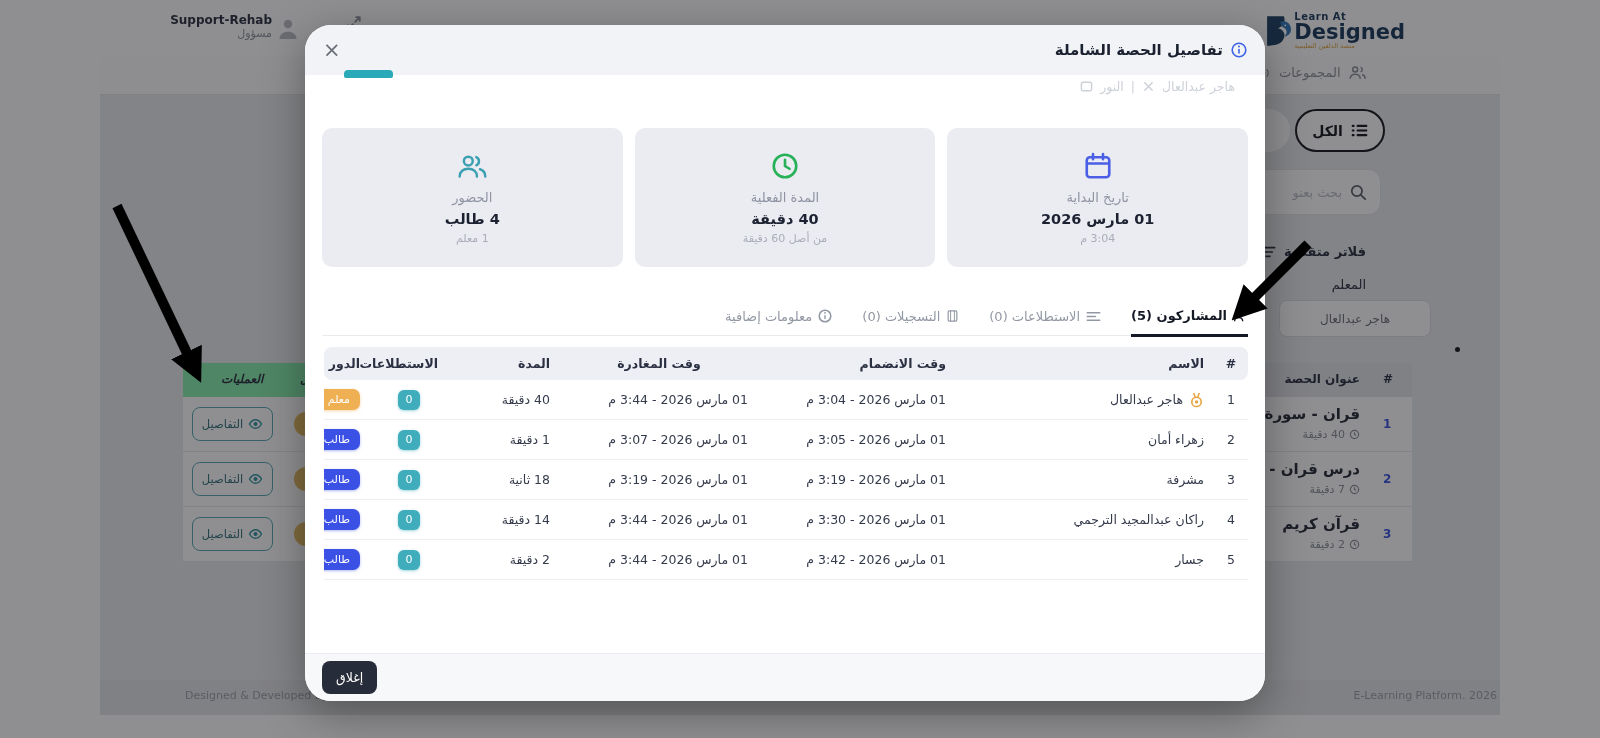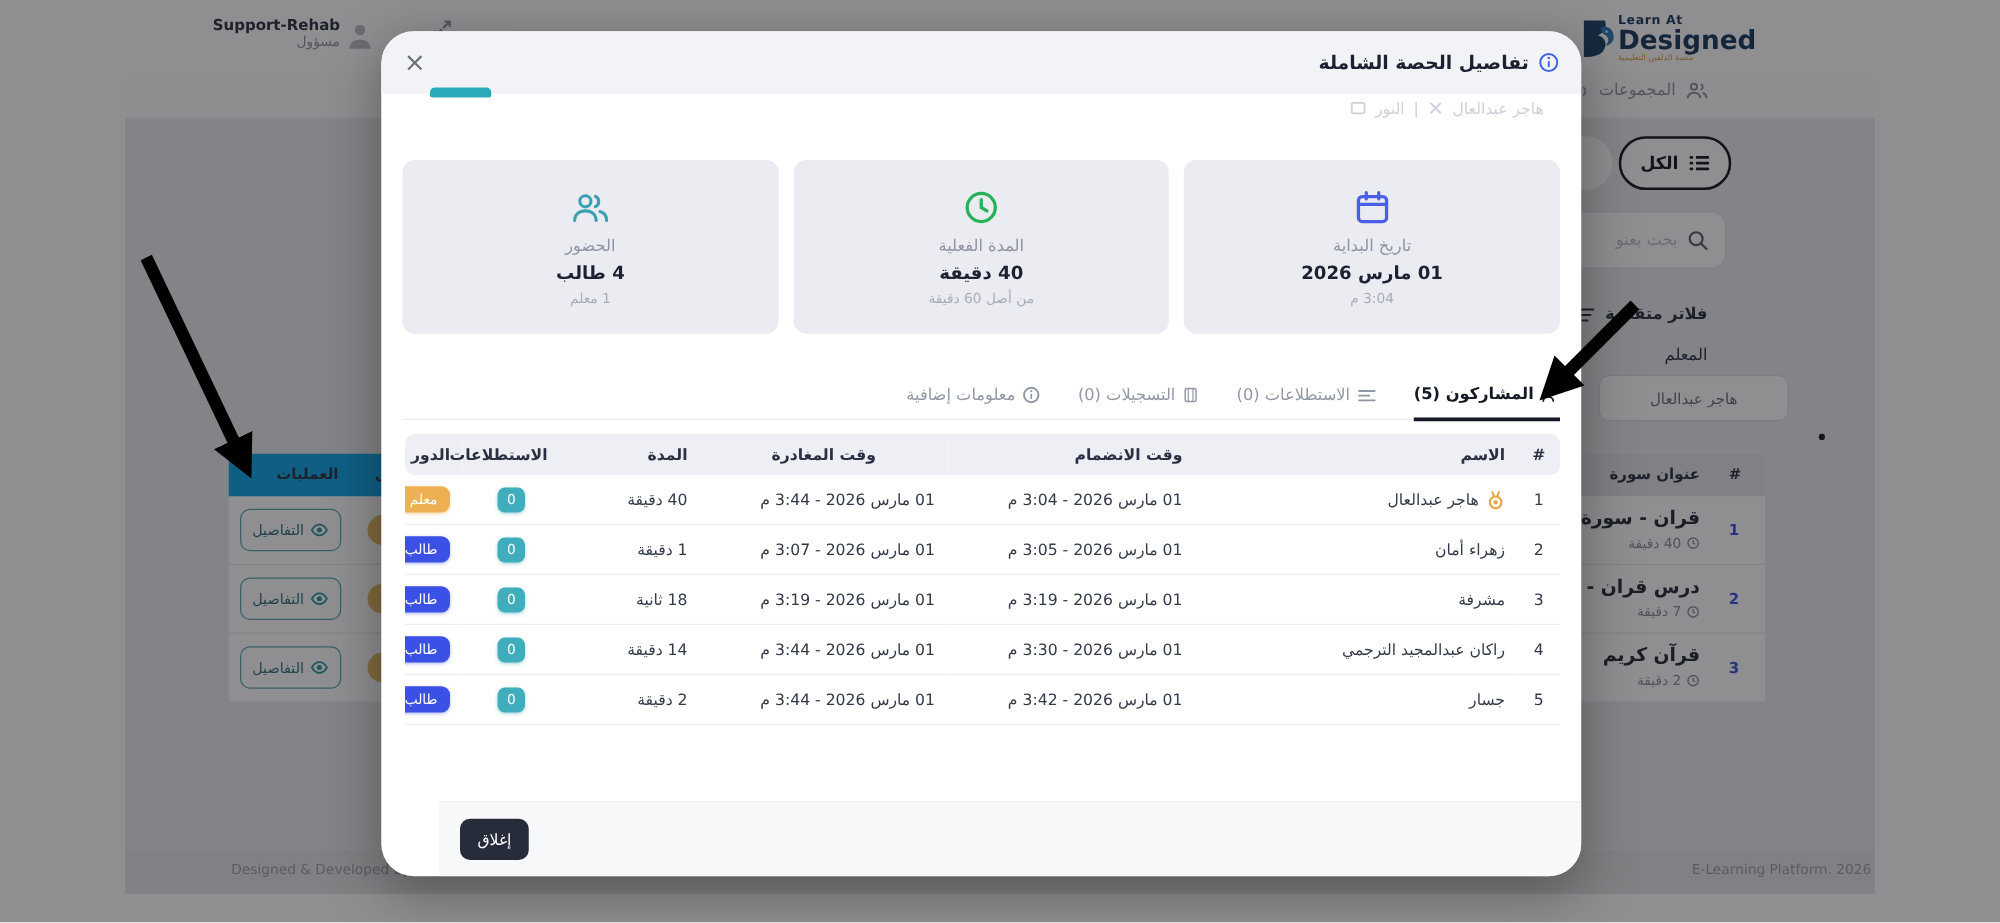--- a/index.html
+++ b/index.html
@@ -55,21 +55,21 @@
   .sess-head .hnum { position:absolute; left:233px; top:9px; font-size:12px; font-weight:bold; color:#2a3040;}
   .sess-head .htitle { position:absolute; right:52px; top:9px; font-size:12px; font-weight:bold; color:#2a3040;}
   .sess-row { position:relative; height:55px; border-bottom:1px solid #e8e9ec; }
   .sess-row .rnum { position:absolute; left:233px; top:20px; font-size:12px; font-weight:bold; color:#3b55e0;}
   .sess-row .rtitle { position:absolute; right:52px; top:8px; font-size:15px; font-weight:bold; color:#262b38; white-space:nowrap;}
   .sess-row .rdur { position:absolute; right:52px; top:31px; font-size:11px; color:#8a8f9a;
     display:flex; align-items:center; gap:4px; }
 
   
   .ops-frag { left:183px; top:363px; width:200px; background:#fff; }
-  .ops-head { position:relative; height:34px; background:#0ea5e9; }
+  .ops-head { position:relative; height:34px; background:#86efac;font-style:italic; }
   .ops-head .h1 { position:absolute; left:38px; top:9px; font-size:12px; font-weight:bold; color:#2a3040;}
   .ops-head .h2 { position:absolute; left:117px; top:9px; font-size:12px; font-weight:bold; color:#2a3040; white-space:nowrap;}
   .ops-row { position:relative; height:55px; border-bottom:1px solid #e8e9ec; }
   .details-btn { position:absolute; left:9px; top:10px; width:81px; height:34px; background:#fff;
     border:1px solid #57a8b2; border-radius:8px; display:flex; align-items:center;
     justify-content:center; gap:5px; font-size:11.5px; color:#2f6f78; cursor:pointer; font-family:inherit;}
   .amber-sliver { position:absolute; left:111px; top:15px; width:26px; height:24px;
     border-radius:12px; background:#e5bc62; }
 
   .foot-left { left:185px; top:689px; font-size:11px; color:#9aa0a8; direction:ltr; }
@@ -115,23 +115,23 @@
   .col-join{width:198px; text-align:right;} .col-leave{width:198px; }
   .col-dur{width:112px; text-align:right;} .col-polls{width:78px; text-align:center;}
   .col-role{width:46px; text-align:center;}
   .name-cell { display:flex; align-items:center; gap:6px; justify-content:flex-start; }
   .b-polls { display:inline-block; min-width:22px; height:20px; line-height:20px; background:#3fadbc;
     color:#fff; font-size:11px; border-radius:6px; box-shadow:0 1px 3px rgba(63,173,188,.5); }
   .b-role { display:inline-block; padding:4px 10px; border-radius:7px; color:#fff; font-size:11px; }
   .b-teacher { background:#efb054; box-shadow:0 1px 3px rgba(239,176,84,.5);}
   .b-student { background:#3b50e4; box-shadow:0 1px 3px rgba(59,80,228,.4);}
 
-  .m-footer { position:absolute; left:0; right:0; bottom:0; height:60px; background:#f7f8fa;
+  .m-footer { position:absolute; left:0; right:0; bottom:0; height:48px; background:#f7f8fa;
     border-top:1px solid #ebedf1; display:flex; align-items:center; justify-content:flex-end;
-    padding:0 17px;margin-left:46px; }
+    padding:0 17px; }
   .close-btn { background:#272c3a; color:#fff; border:0; border-radius:8px; padding:9px 14px;
     font-size:12.5px; cursor:pointer; font-family:inherit; }
 
   .arrows { inset:0; z-index:30; pointer-events:none; }
   svg.ic { display:block; }
 </style>
 </head>
 <body>
 
 <div class="stage">
@@ -220,21 +220,21 @@
           <path d="M9 16.5 h6"></path>
       </g>
     </svg>
   </div>
   <div class="abs teacher-label">المعلم</div>
   <input class="abs teacher-input" readonly="" value="هاجر عبدالعال" style="">
 
   <div class="abs sess-frag">
     <div class="sess-head">
       <span class="hnum">#</span>
-      <span class="htitle">عنوان سورة</span>
+      <span class="htitle">عنوان الحصة</span>
     </div>
     <div class="sess-row">
       <span class="rnum">1</span>
       <span class="rtitle">قران - سورة</span>
       <span class="rdur">
         <svg class="ic" width="11" height="11" viewBox="0 0 24 24">
             <circle cx="12" cy="12" r="9" stroke="#8a8f9a" stroke-width="2.4" fill="none"></circle>
             <path d="M12 7 v5 l3.4 2" stroke="#8a8f9a" stroke-width="2.4" fill="none"></path>
           </svg>
         <span>40 دقيقة</span>

